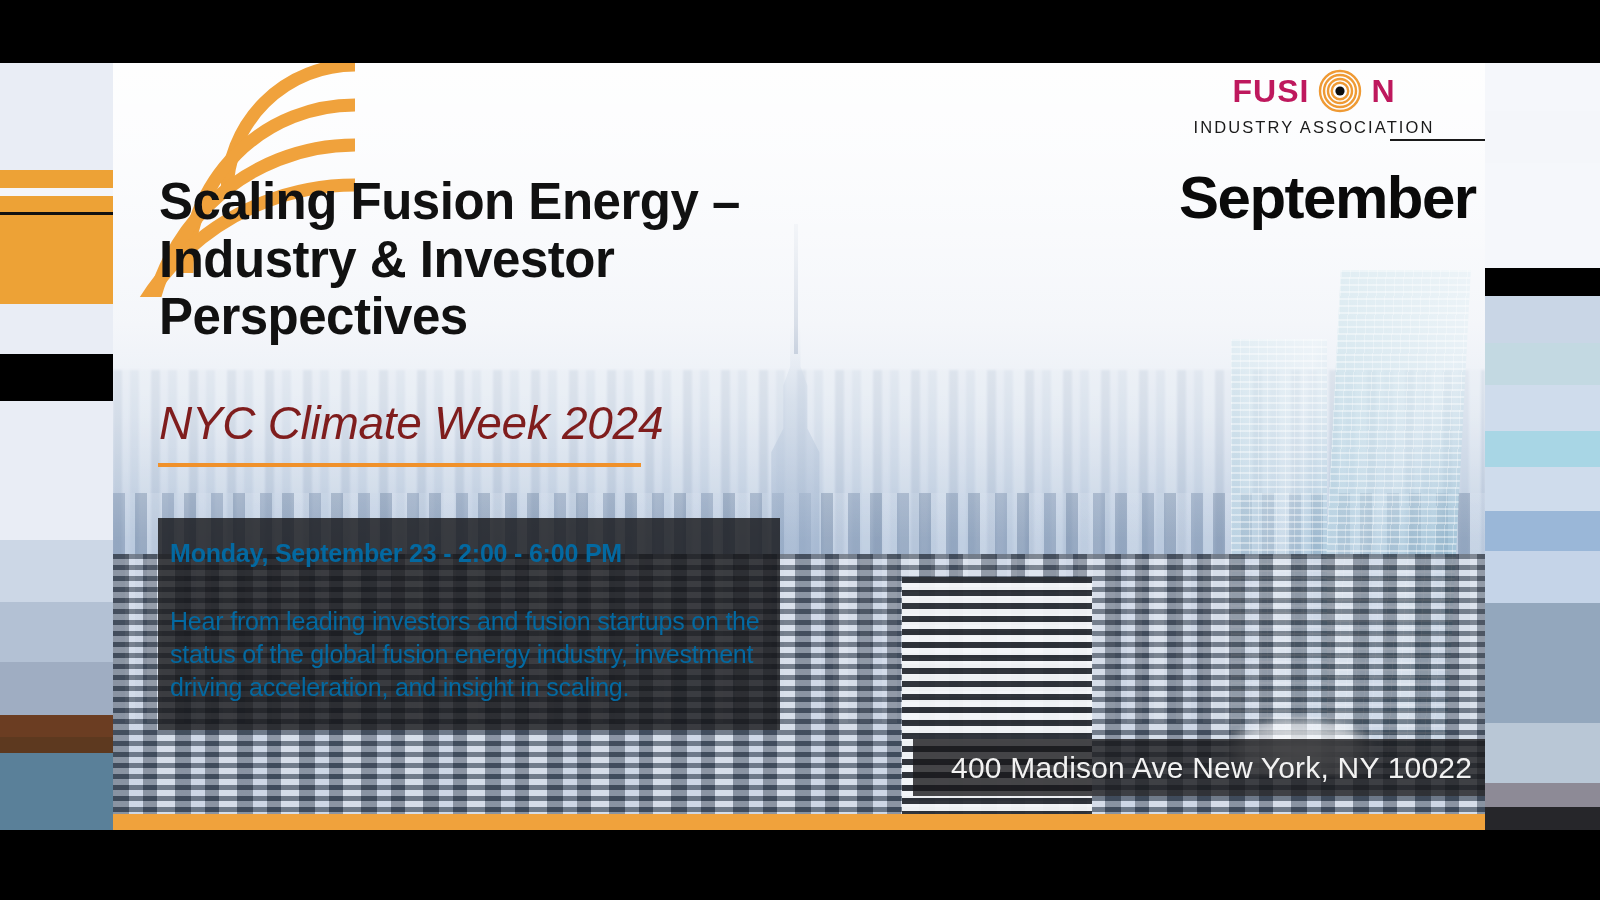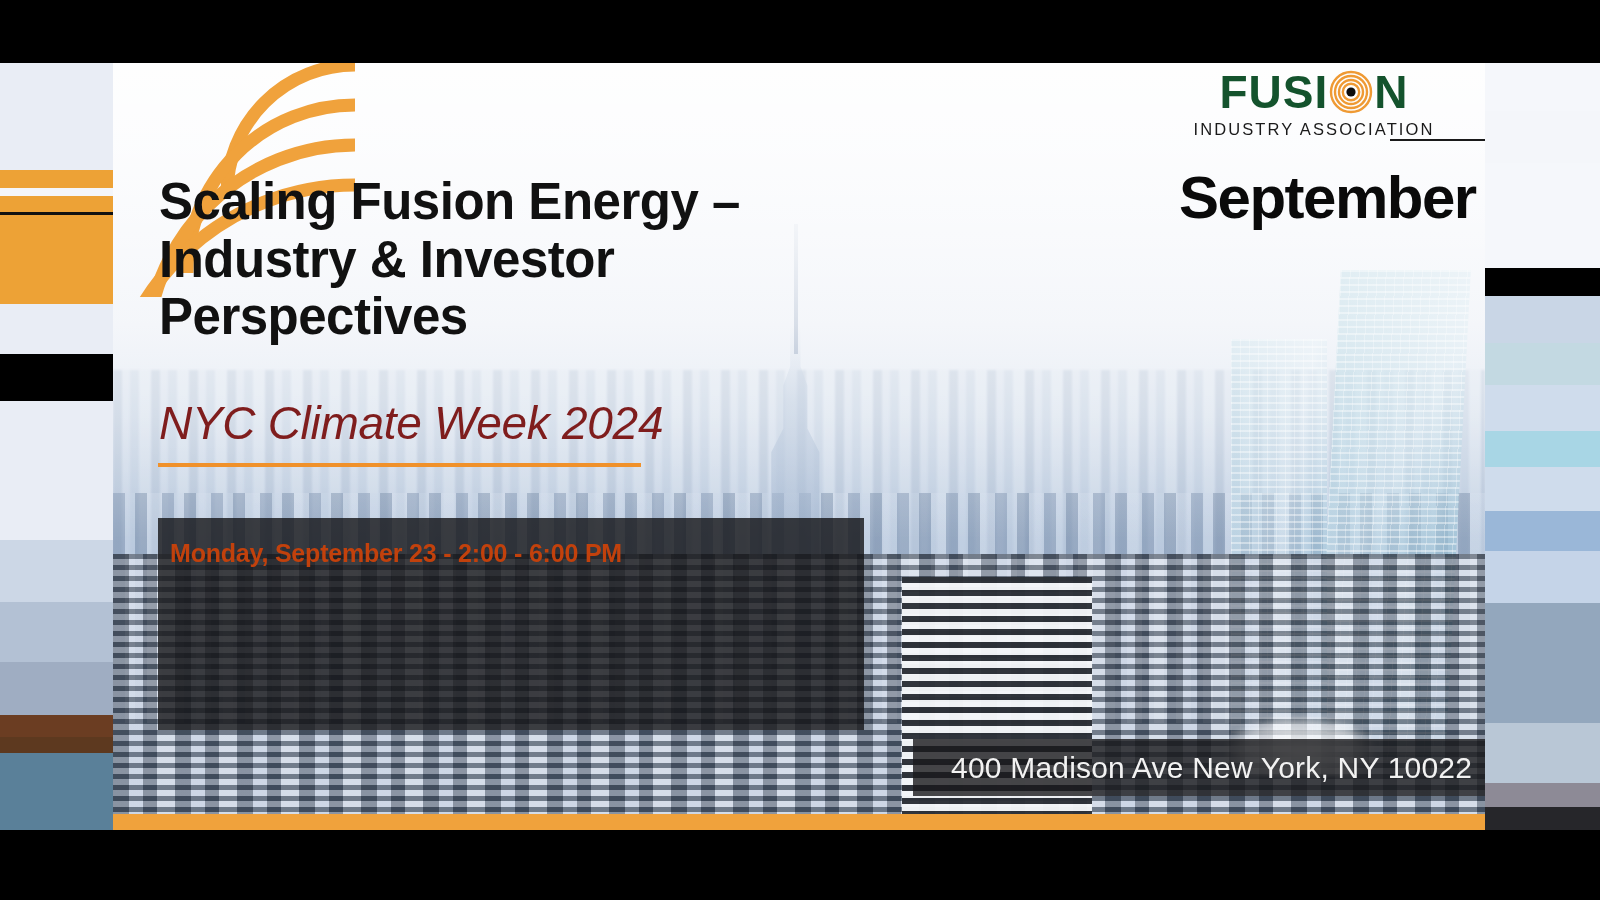--- a/index.html
+++ b/index.html
@@ -119,39 +119,39 @@
   }
   .subhead{
     position:absolute; left:46px; top:333px;
     font-size:46px; font-style:italic; font-weight:400; color:#7f1d1d;
     letter-spacing:-.3px;
   }
   .rule-orange{
     position:absolute; left:45px; top:400px; width:483px; height:4px; background:#f0912a;
   }
   .infobox{
-    position:absolute; left:45px; top:455px; width:706px; height:212px;
-    background:rgba(20,20,22,.80); color:#c2410c; padding:20px 10px 0 12px;
+    position:absolute; left:45px; top:455px; width:622px; height:212px;
+    background:rgba(20,20,22,.80); color:#0369a1; padding:20px 10px 0 12px;
   }
   .infobox .when{ font-size:25px; font-weight:700; line-height:1.2; letter-spacing:-.2px; }
   .infobox .blurb{
     margin-top:37px; font-size:25px; font-weight:400; line-height:1.32; letter-spacing:-.2px;
   }
   .addressbox{
     position:absolute; left:800px; bottom:34px; width:572px; height:57px;
     background:rgba(25,25,27,.80);
     display:flex; align-items:center; justify-content:flex-start; padding-left:38px;
     color:#f2f2f2; font-size:30px; letter-spacing:.2px;
   }
 
   
   .fia-logo{ position:absolute; right:46px; top:6px; width:250px; text-align:center; }
   .fia-word{
-    font-size:46px; font-weight:700; color:#14532d; letter-spacing:1px;
-    display:flex; align-items:center; justify-content:center; gap:0px; line-height:1;
+    font-size:32px; font-weight:700; color:#be185d; letter-spacing:1px;
+    display:flex; align-items:center; justify-content:center; gap:8px; line-height:1;
   }
   .fia-sub{
     margin-top:5px; font-size:16.5px; letter-spacing:2.1px; color:#1a1a1a; font-weight:400;
   }
   .fia-rule{ position:absolute; right:-96px; top:70px; width:145px; height:2px; background:#1a1a1a; }
   .jefferies{
     position:absolute; right:40px; top:105px; width:266px; text-align:center;
     font-size:60px; font-weight:700; color:#0a0a0a; letter-spacing:-1.5px; line-height:1;
   }
 
@@ -228,20 +228,21 @@
     </svg>
 
     <h1 class="headline">Scaling Fusion Energy – Industry &amp; Investor Perspectives</h1>
 
     <div class="subhead">NYC Climate Week 2024</div>
 
     <div class="rule-orange"></div>
 
     <div class="infobox">
       <div class="when">Monday, September 23 - 2:00 - 6:00 PM</div>
+      <div class="blurb">Hear from leading investors and fusion startups on the status of the global fusion energy industry, investment driving acceleration, and insight in scaling.</div>
     </div>
 
     <div class="addressbox">
       <span>400 Madison Ave New York, NY 10022</span>
     </div>
 
     <div class="fia-logo">
       <div class="fia-word">
         <span>FUSI</span>
         <svg width="44" height="44" viewBox="0 0 44 44" style="margin:0 1px;">

